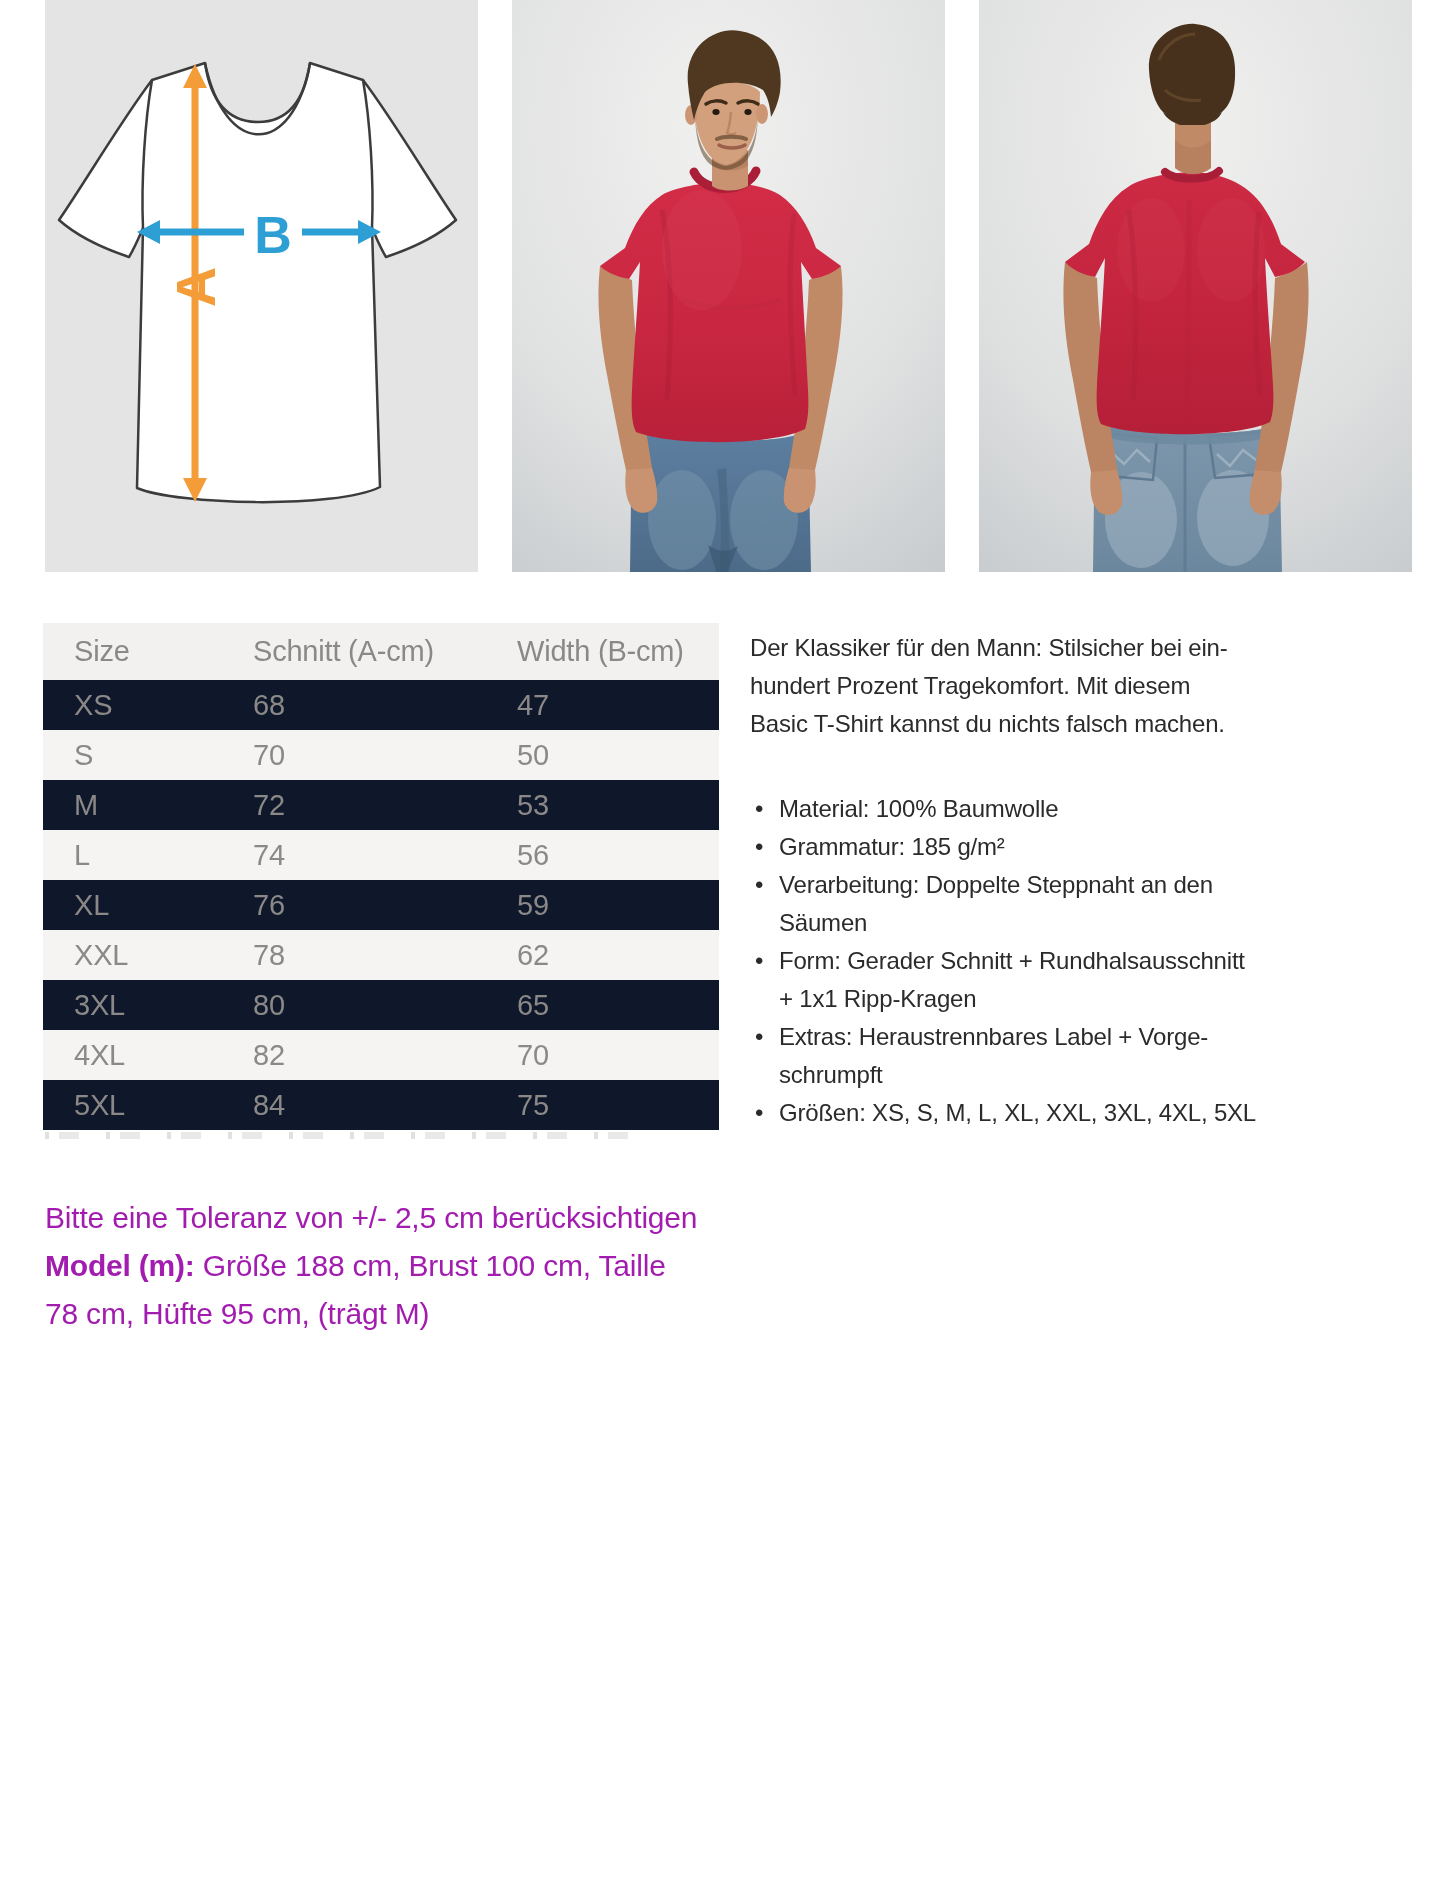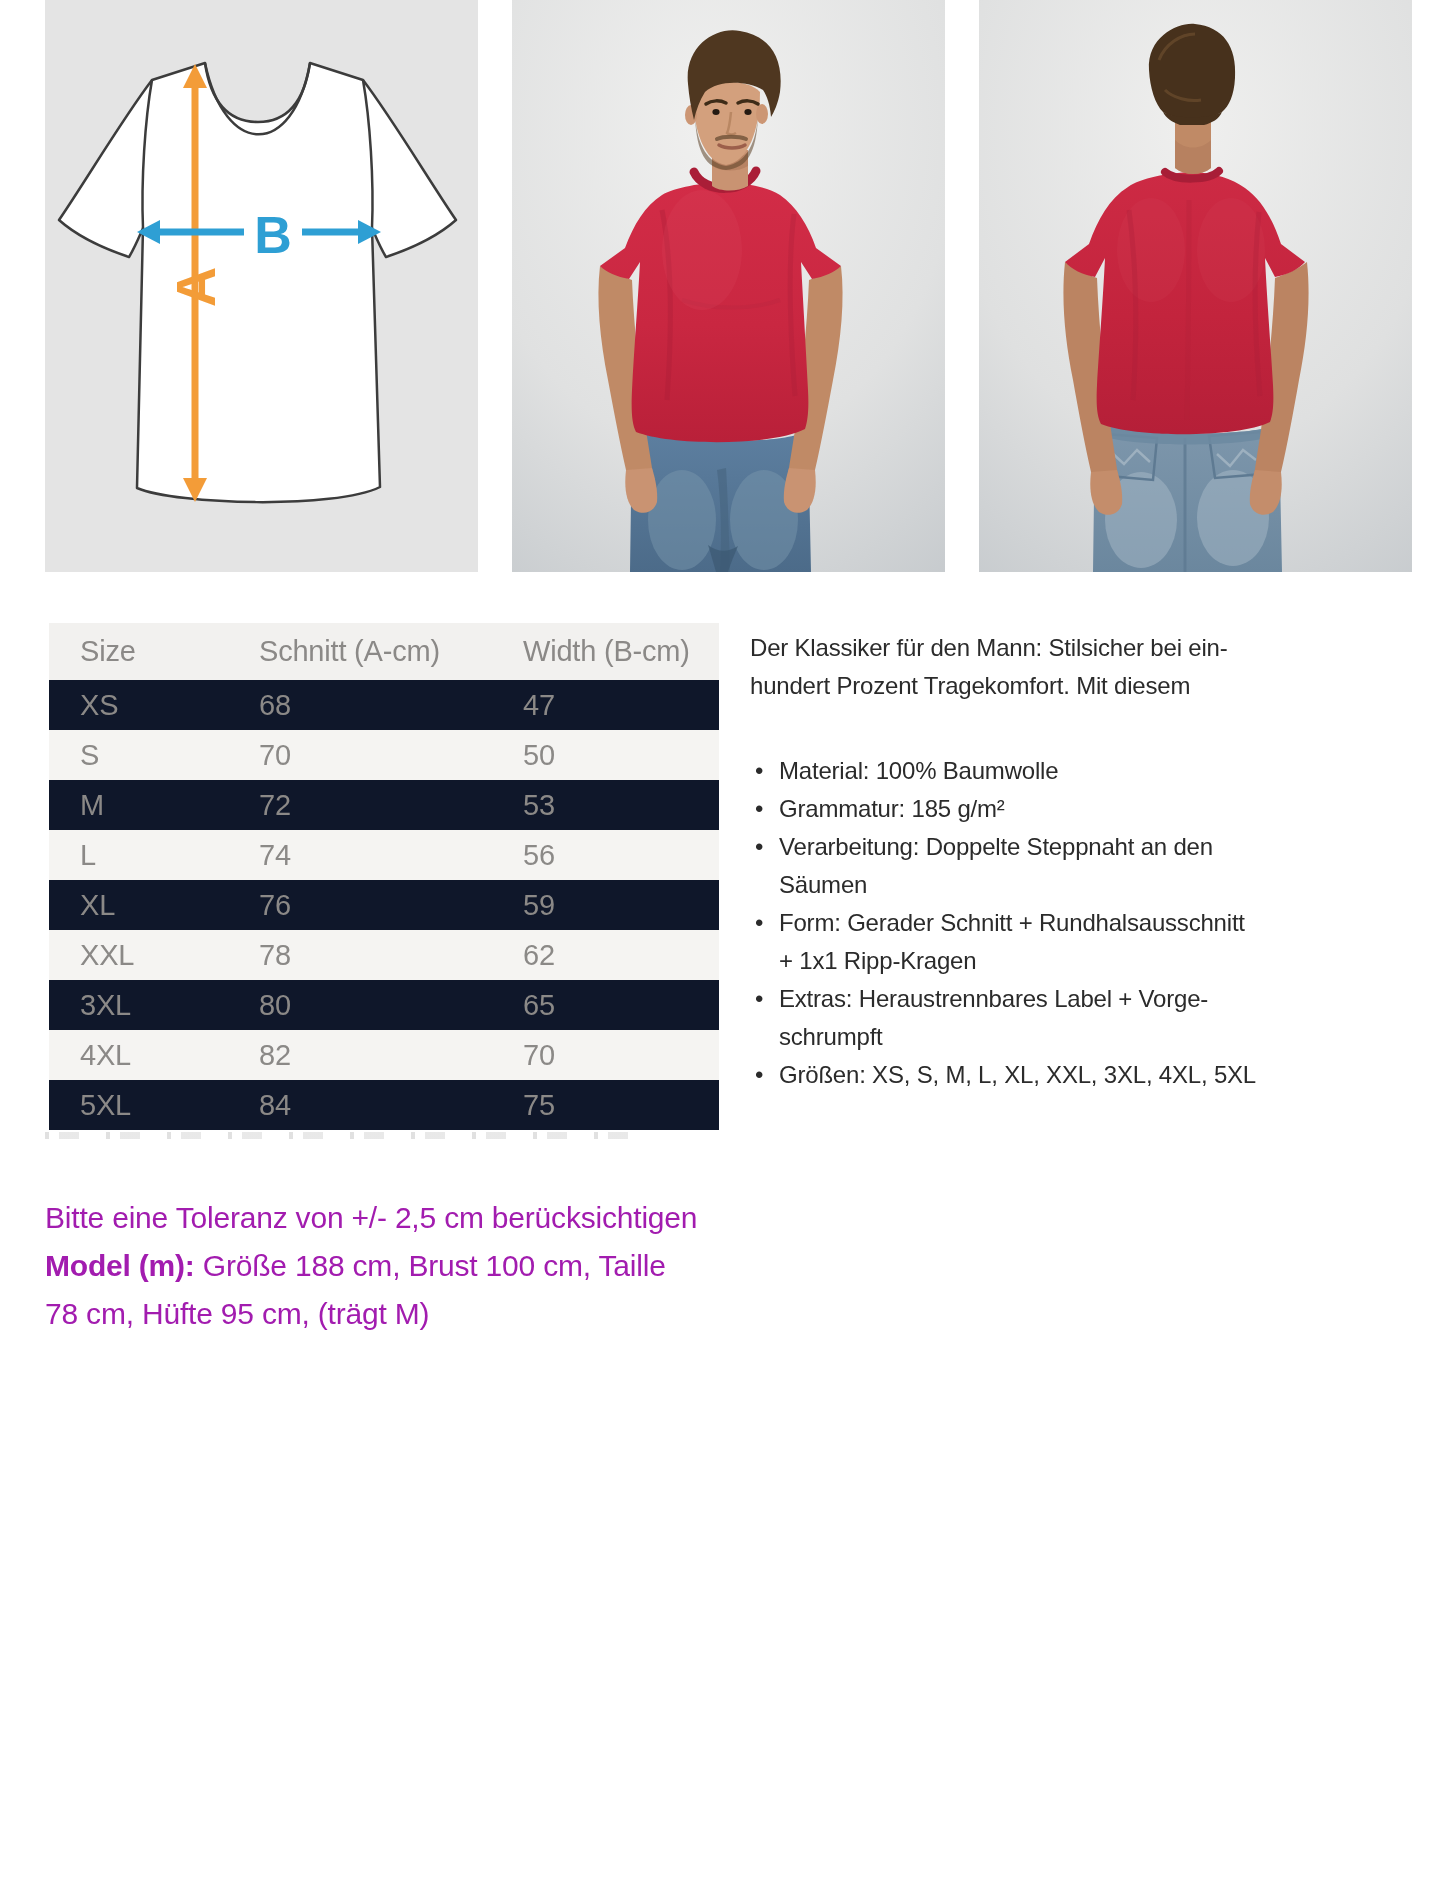--- a/index.html
+++ b/index.html
@@ -7,21 +7,21 @@
     position:relative;width:1445px;height:1886px;background:#ffffff;overflow:hidden;
     font-family:"Liberation Sans","DejaVu Sans",sans-serif;
   }
   
   .images{position:absolute;left:45px;top:0;display:flex;gap:34px;}
   .panel{width:433px;height:572px;}
   .panel svg{display:block;}
 
   
   .sizetable{position:absolute;left:43px;top:623px;width:676px;color:#8b8987;font-size:29px;letter-spacing:-0.2px;}
-  .thead,.trow{display:grid;grid-template-columns:179px 264px 1fr;align-items:center;padding-left:31px;margin-left:6px;}
+  .thead,.trow{display:grid;grid-template-columns:179px 264px 1fr;align-items:center;padding-left:31px;}
   .thead{height:57px;background:#f2f1ef;}
   .trow{height:50px;}
   .trow.dark{background:#0f172a;}
   .trow.light{background:#f5f4f2;}
 
   
   .crop-strip{position:absolute;left:45px;top:1132px;width:600px;height:7px;opacity:.30;
     background:repeating-linear-gradient(90deg,#9a9a9a 0 4px,transparent 4px 14px,#b5b5b5 14px 34px,transparent 34px 61px);}
 
   
@@ -242,20 +242,21 @@
       <div>84</div>
       <div>75</div>
     </div>
   </div>
 
   <div class="crop-strip"></div>
 
   <div class="desc">
     <div class="nw">Der Klassiker für den Mann: Stilsicher bei ein-</div>
     <div class="nw">hundert Prozent Tragekomfort. Mit diesem</div>
+    <div class="nw">Basic T-Shirt kannst du nichts falsch machen.</div>
 
     <div class="bullets">
       <div class="bullet">
         <span class="dot">•</span>
         <div>
             <div class="nw">Material: 100% Baumwolle</div>
           </div>
       </div>
       <div class="bullet">
         <span class="dot">•</span>

